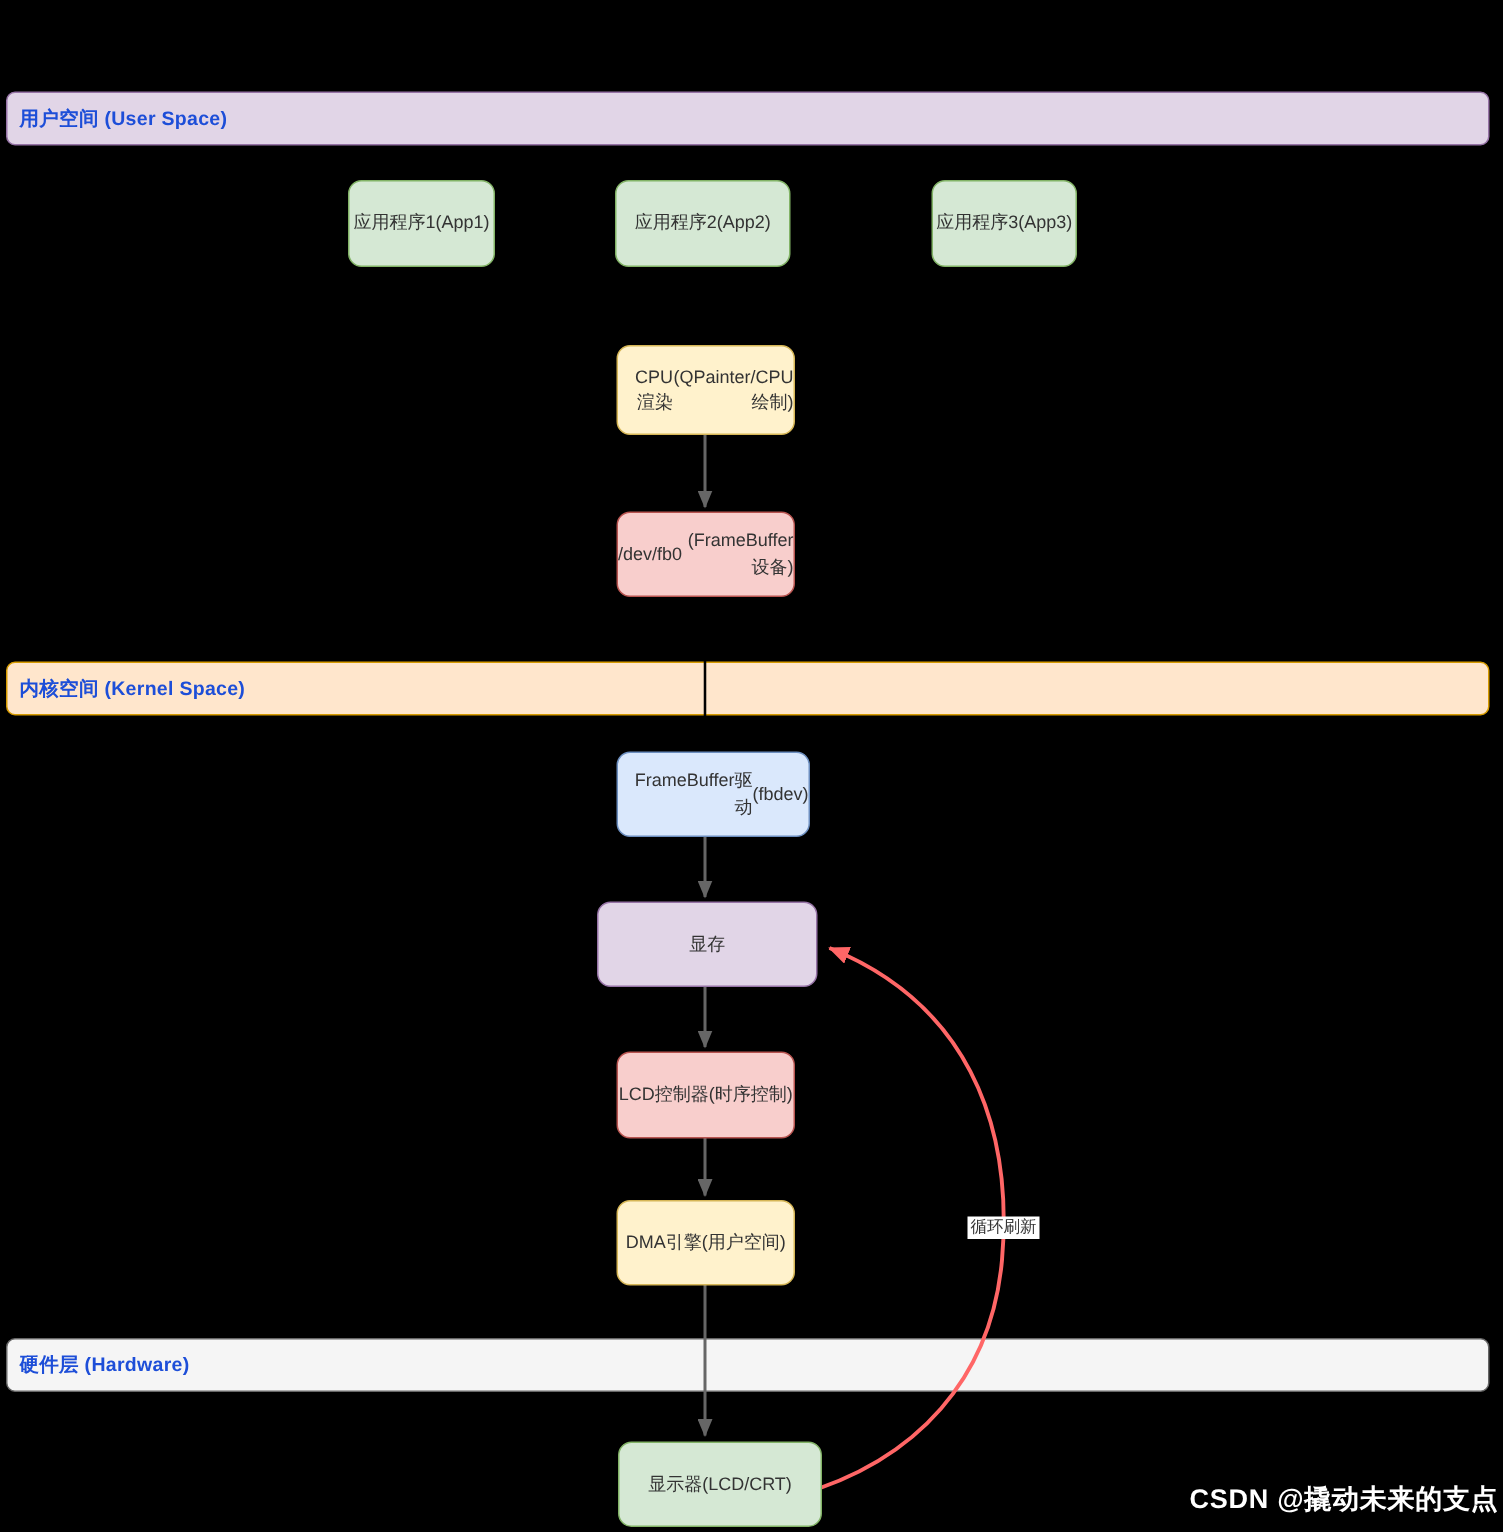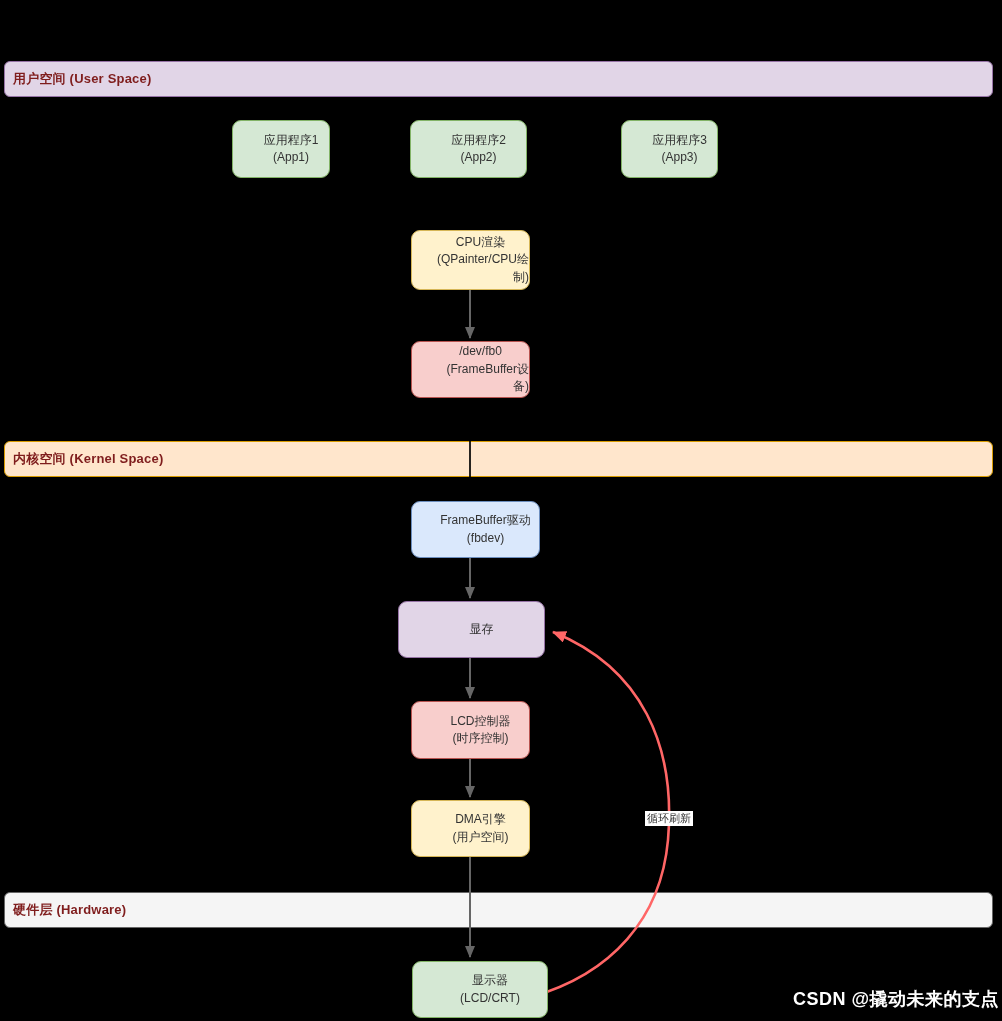--- a/index.html
+++ b/index.html
@@ -2,29 +2,29 @@
 <html><head>
 <meta charset="utf-8">
 <style>
   html,body{margin:0;padding:0;background:#000;}
   body{font-family:"Liberation Sans","DejaVu Sans",sans-serif;}
   #stage{position:relative;width:1002px;height:1021px;background:#000;overflow:hidden;}
 
   
   .lane{position:absolute;left:4px;width:989px;height:36px;border-radius:6px;
         display:flex;align-items:center;box-sizing:border-box;padding-left:8px;}
-  .lane-label{font-size:13px;font-weight:bold;color:#7f1d1d;letter-spacing:.2px;text-align:right;}
+  .lane-label{font-size:13px;font-weight:bold;color:#1d4ed8;letter-spacing:.2px;text-align:right;}
   .lane-user{top:61px;background:#E1D5E7;border:1px solid #9673A6;}
   .lane-kernel{top:441px;background:#FFE6CC;border:1px solid #D79B00;}
   .lane-hw{top:892px;background:#F5F5F5;border:1px solid #666666;}
 
   
   .node{position:absolute;border-radius:9px;box-sizing:border-box;
-        display:flex;flex-direction:column;align-items:center;justify-content:center;
-        font-size:12px;line-height:1.45;color:#333;text-align:right;border:1.5px solid;padding-left:20px;}
+        display:flex;flex-direction:row;align-items:center;justify-content:center;
+        font-size:12px;line-height:1.45;color:#333;text-align:right;border:1.5px solid;}
   .c-green {background:#D5E8D4;border-color:#82B366;}
   .c-yellow{background:#FFF2CC;border-color:#D6B656;}
   .c-pink  {background:#F8CECC;border-color:#B85450;}
   .c-blue  {background:#DAE8FC;border-color:#6C8EBF;}
   .c-purple{background:#E1D5E7;border-color:#9673A6;}
 
   #n-app1   {left:232px;top:120px;width:98px; height:58px;}
   #n-app2   {left:410px;top:120px;width:117px;height:58px;}
   #n-app3   {left:621px;top:120px;width:97px; height:58px;}
   #n-cpu    {left:411px;top:230px;width:119px;height:60px;}

